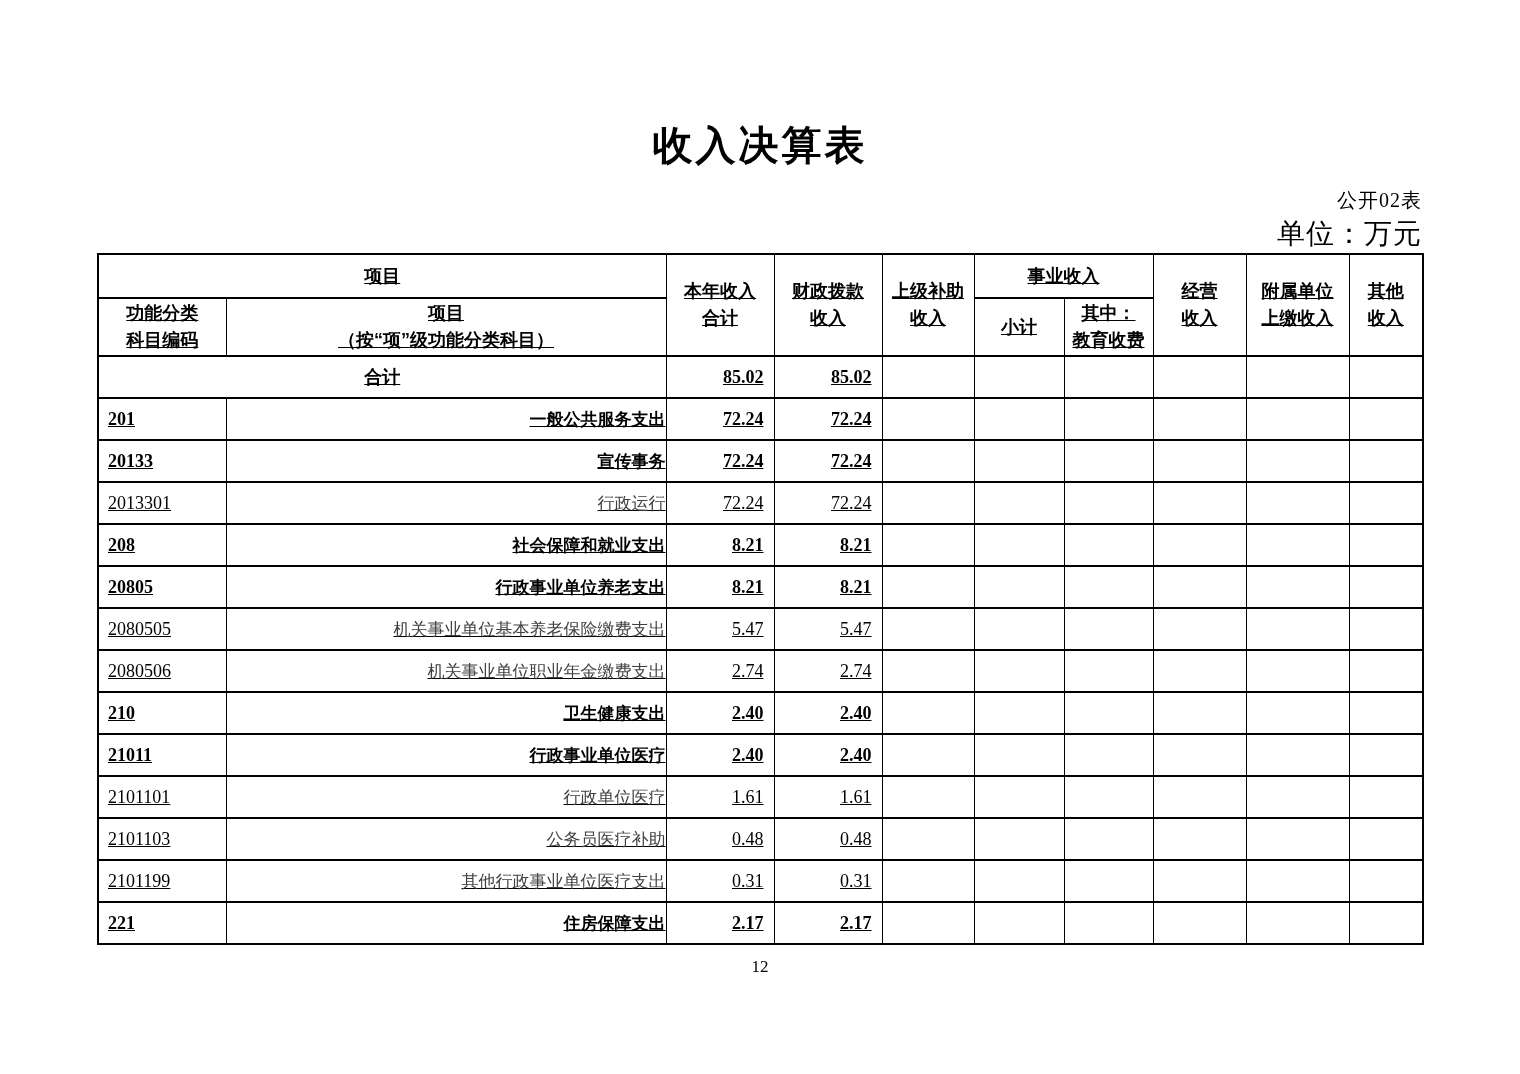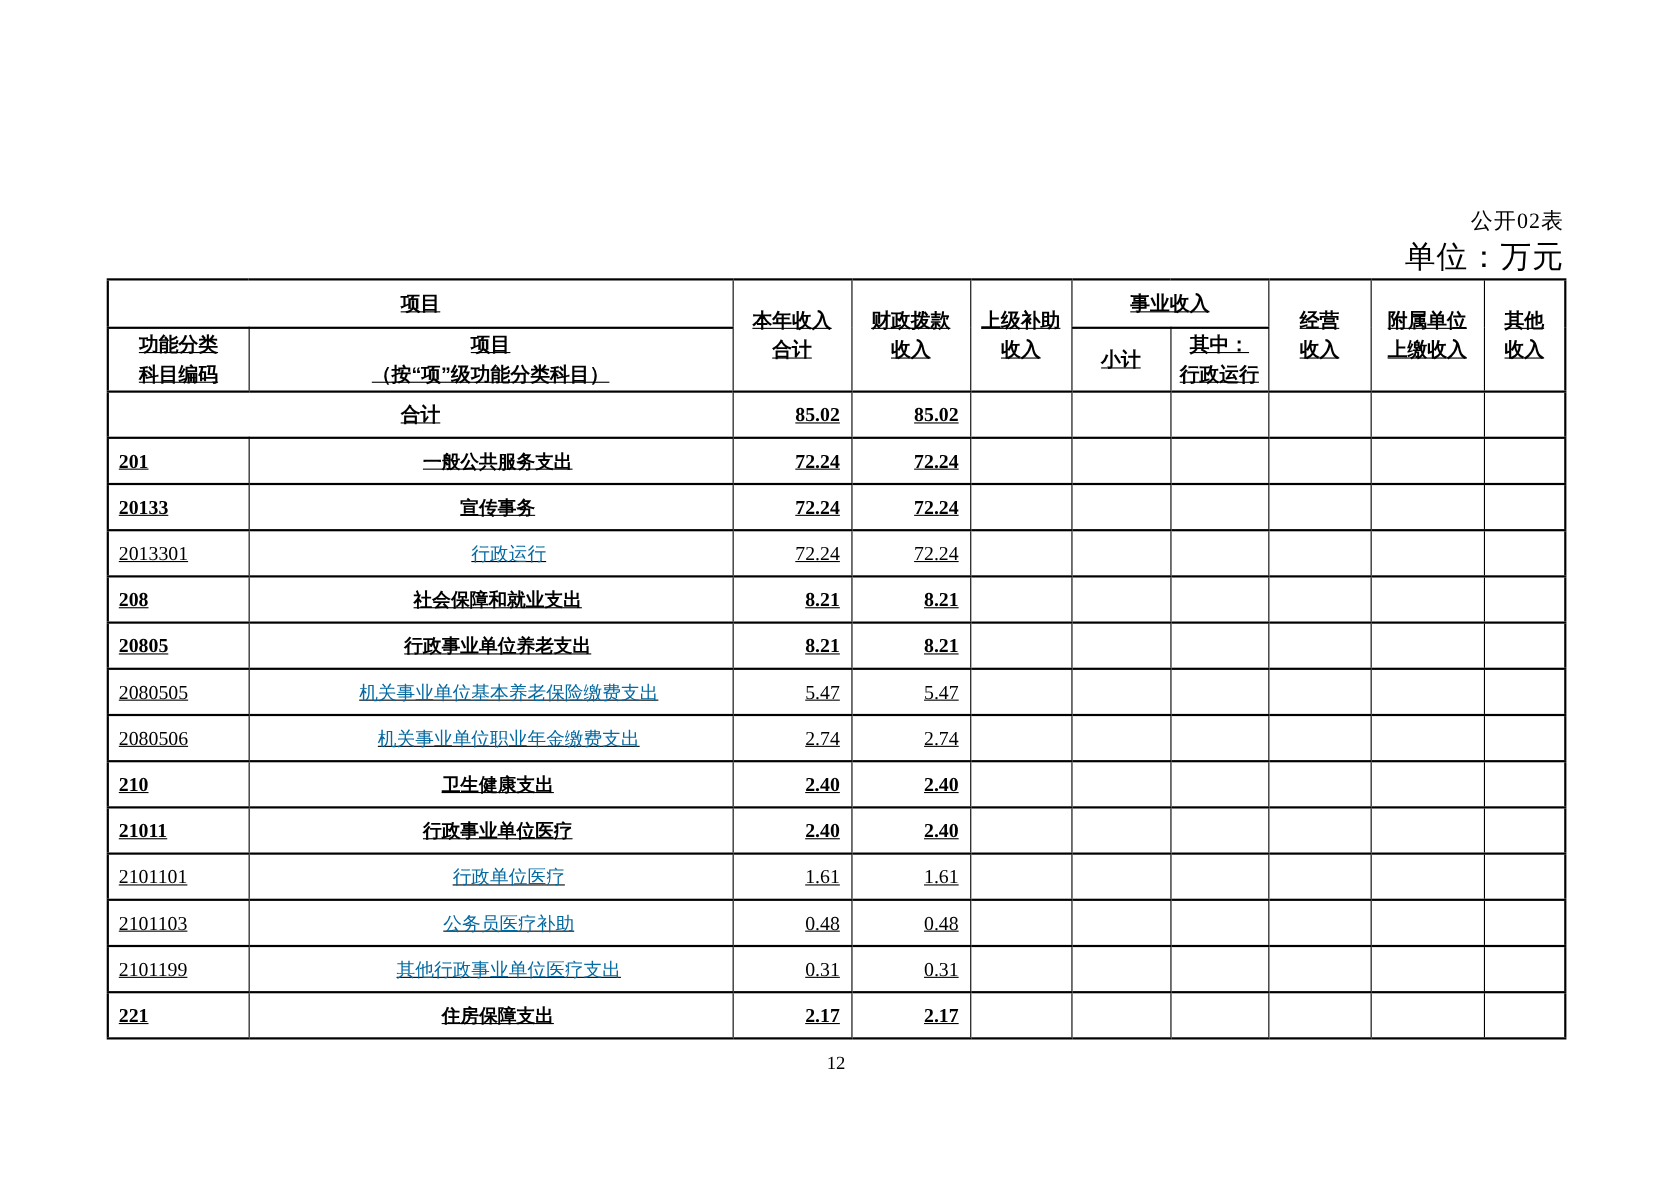--- a/index.html
+++ b/index.html
@@ -53,35 +53,36 @@
     text-align:center;
     vertical-align:middle;
     white-space:pre-line;
     line-height:1.5;
   }
   .income-table thead tr.hrow1 { height:44px; }
   .income-table thead tr.hrow2 { height:58px; }
   .income-table tbody tr { height:42px; }
   .income-table td { font-size:18px; vertical-align:middle; }
   .income-table td.code { text-align:left; padding-left:9px; }
-  .income-table td.name { text-align:center; padding-left:13px; font-size:17px; }
+  .income-table td.name { text-align:right; padding-left:13px; font-size:17px; }
   .income-table td.num  { text-align:right; padding-right:10px; }
   .income-table td.merged-name { text-align:center; }
   .income-table tr.bold td { font-weight:bold; }
-  .income-table tr.indent td.name { padding-left:33px; color:#0369a1; }
+  .income-table tr.indent td.name { padding-left:33px; color:#404040; }
   .page-number {
     position:absolute; top:957px; left:0; width:100%;
     text-align:center; font-size:17px;
   }
 </style>
 </head>
 <body>
 
 <div class="page">
 
+  <div class="doc-title">收入决算表</div>
 
   <div class="meta-table-code">公开02表</div>
   <div class="meta-unit">单位：万元</div>
 
   <table class="income-table">
     <colgroup>
       <col style="width:128px">
       <col style="width:440px">
       <col style="width:108px">
       <col style="width:108px">
@@ -109,21 +110,21 @@
         <th rowspan="2">其他
 收入</th>
       </tr>
       <tr class="hrow2">
         <th>功能分类
 科目编码</th>
         <th>项目
 （按“项”级功能分类科目）</th>
         <th>小计</th>
         <th>其中：
-行政运行</th>
+教育收费</th>
       </tr>
     </thead>
     <tbody>
         <tr class="bold ">
           <td class="merged-name" colspan="2">合计</td>
           <td class="num">85.02</td>
           <td class="num">85.02</td>
           <td class="num"></td>
           <td class="num"></td>
           <td class="num"></td>

